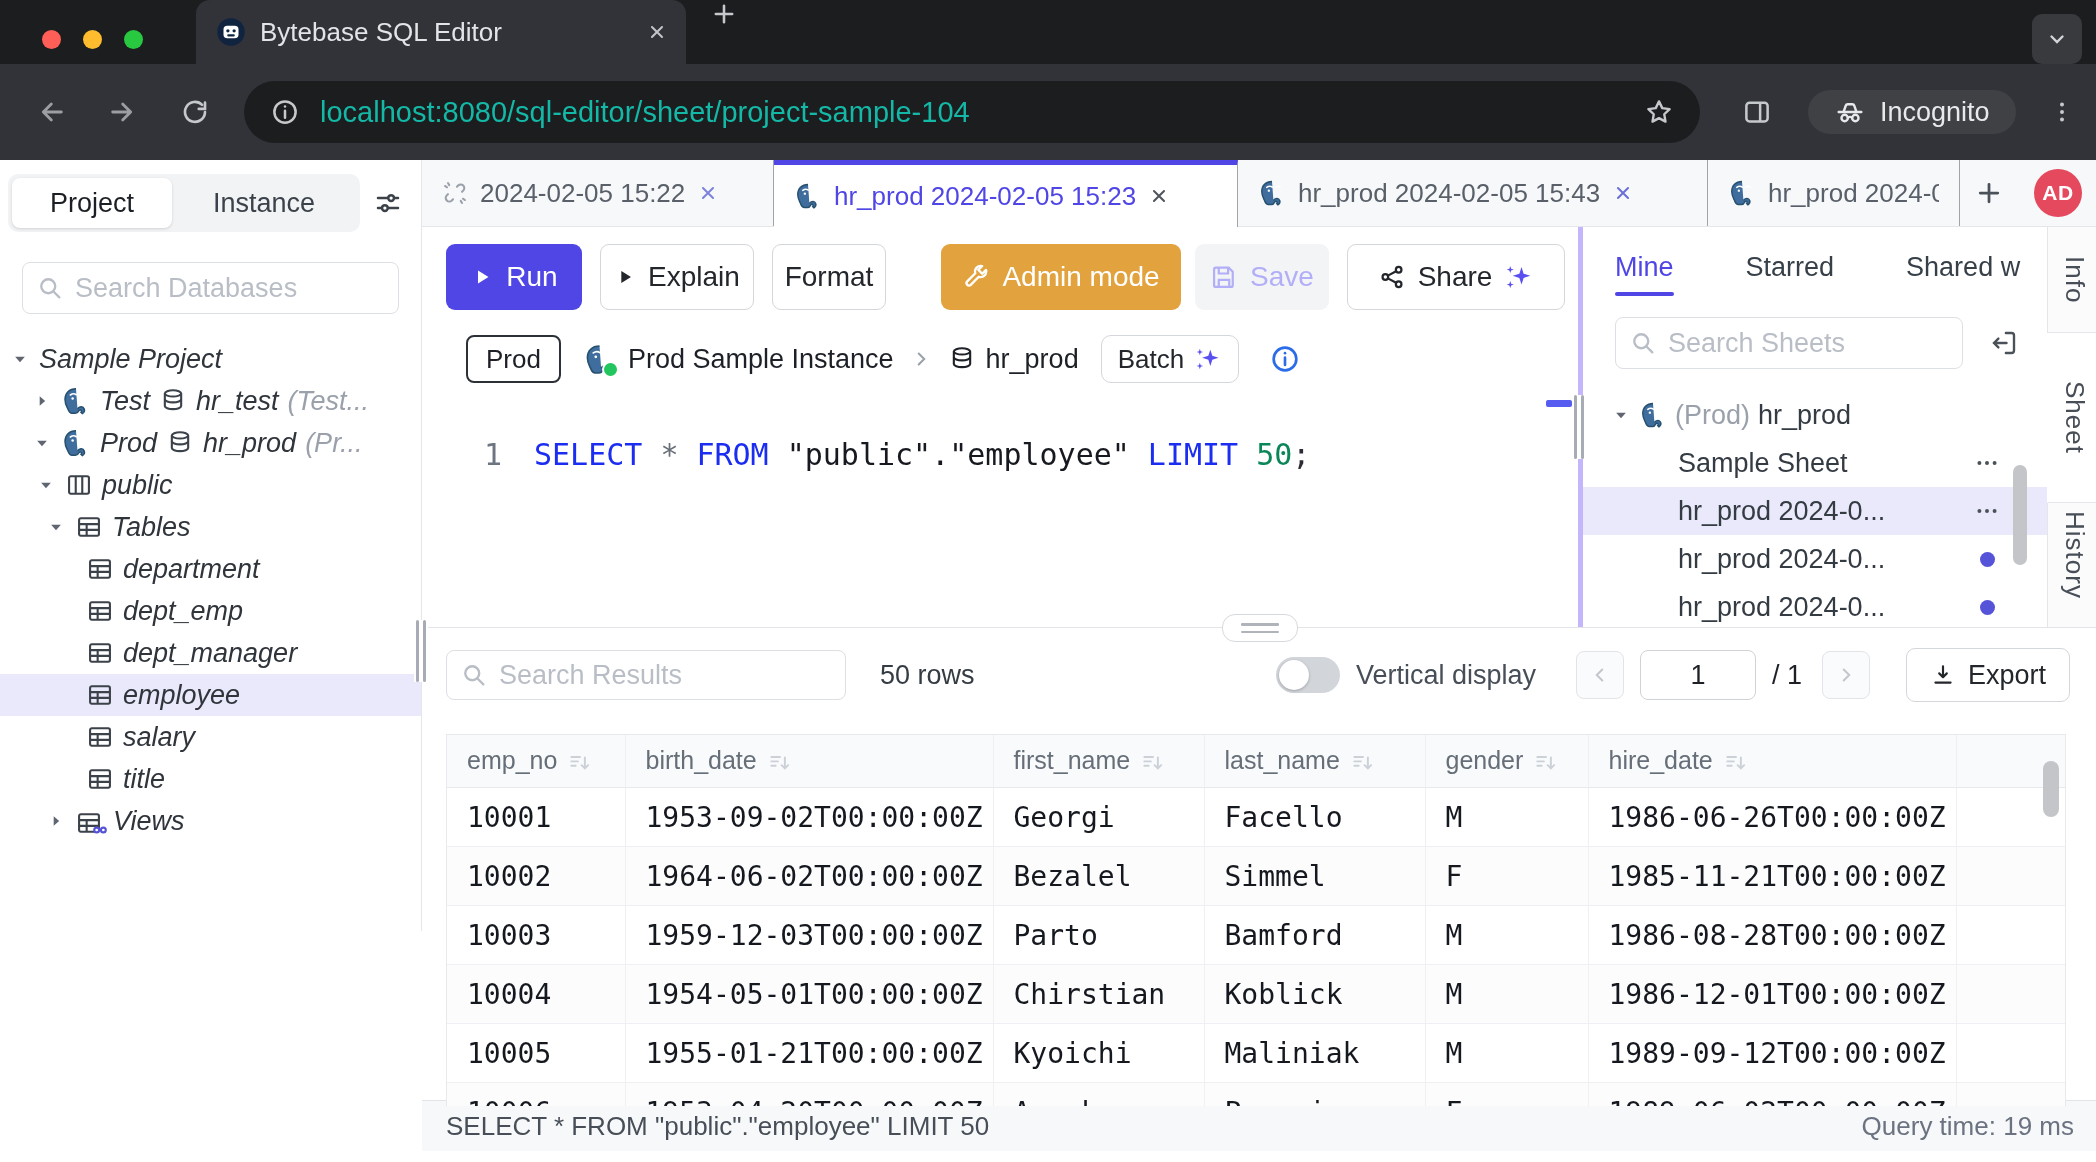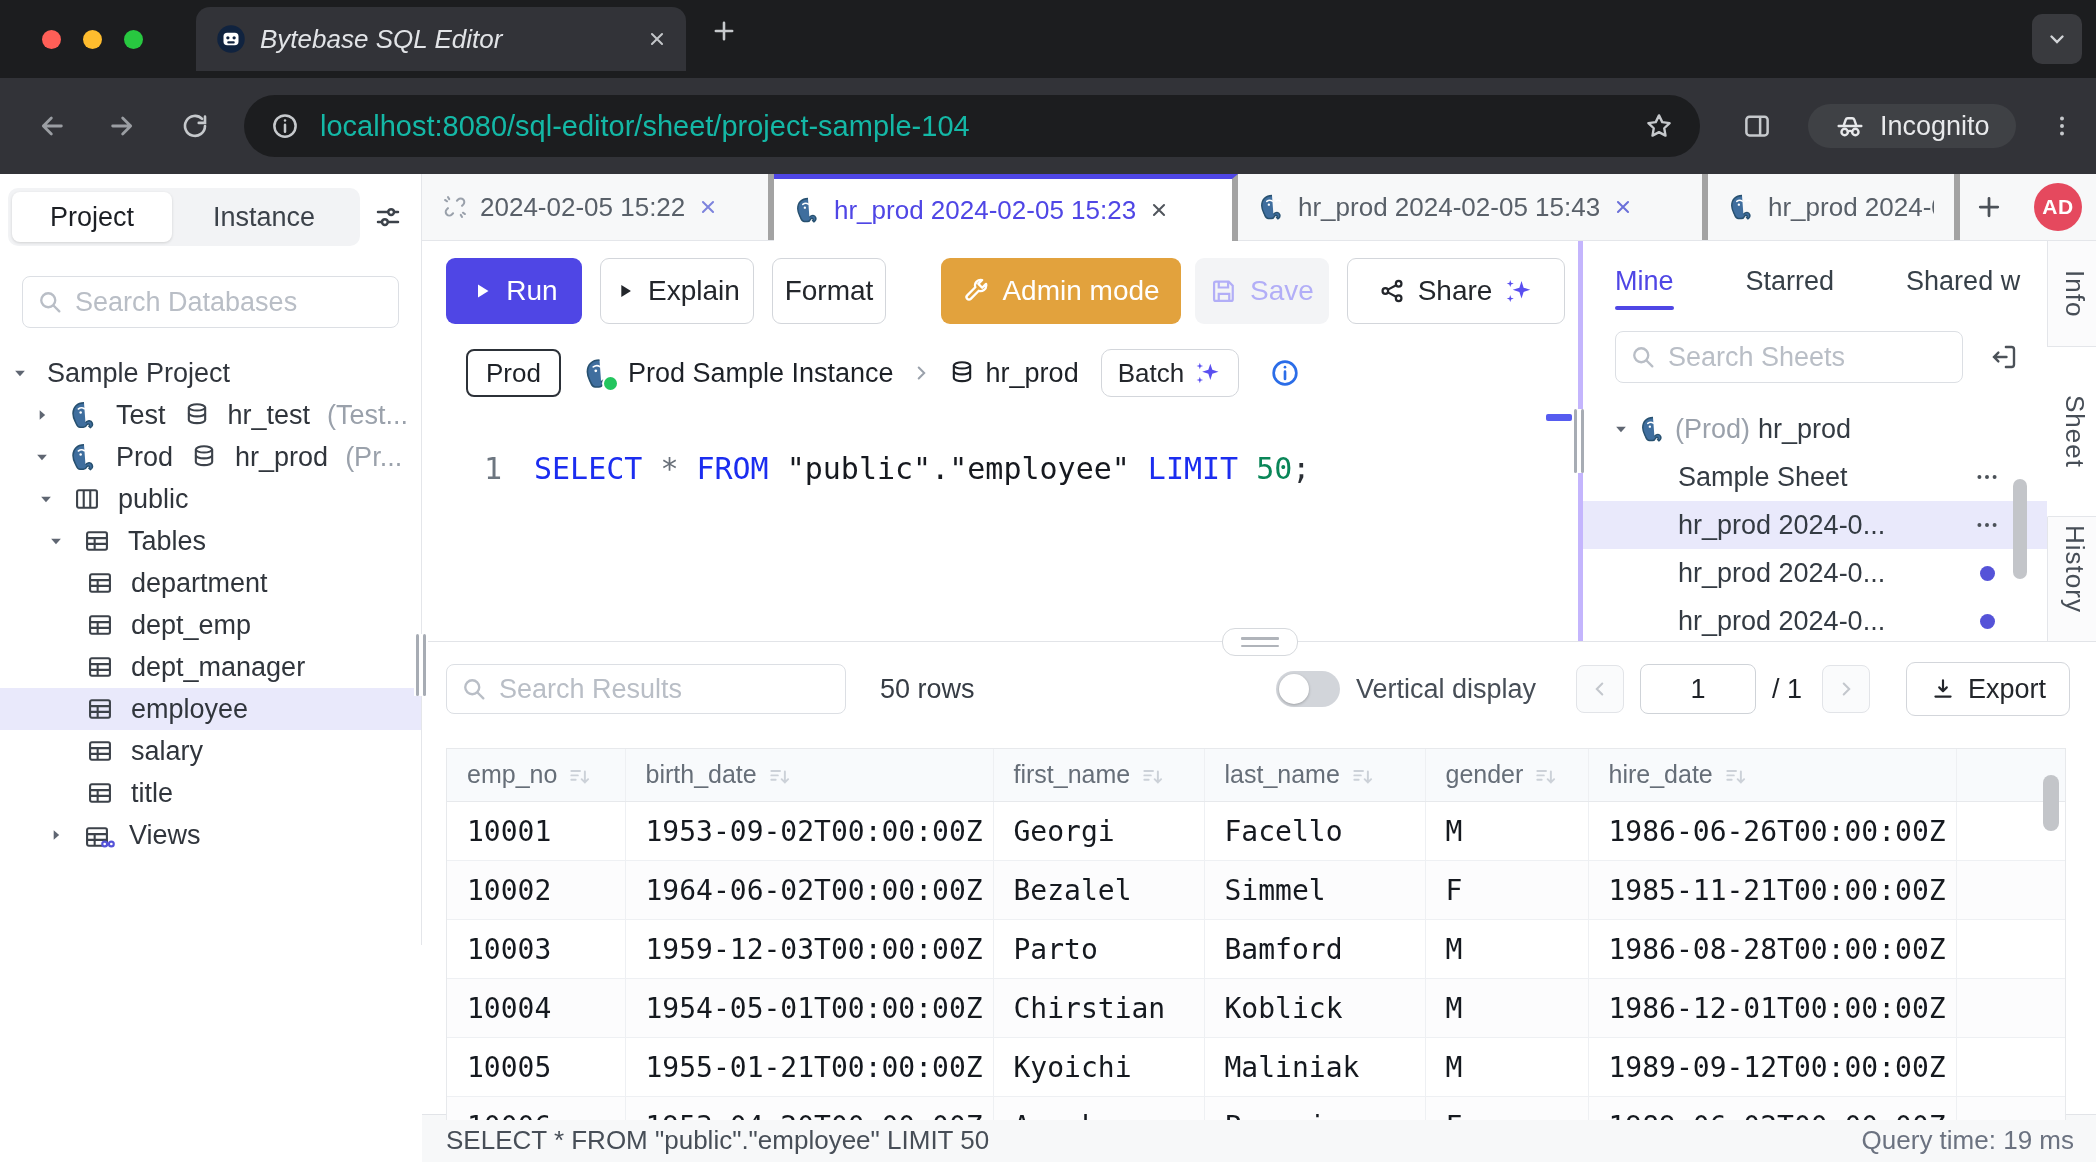--- a/index.html
+++ b/index.html
@@ -1,21 +1,21 @@
 <!DOCTYPE html>
 <html><head>
 <meta charset="utf-8">
 <style>
   html,body{margin:0;padding:0;background:#000;}
   .screen{width:2096px;height:1162px;position:relative;overflow:hidden;background:#fff;
     font-family:"Liberation Sans",sans-serif;-webkit-font-smoothing:antialiased;}
   .ic{display:inline-block;vertical-align:middle;flex:none;}
 
   
-  .chrome-tabstrip{height:78px;background:#1c1d1f;position:relative;display:flex;align-items:center;font-style:italic;}
+  .chrome-tabstrip{height:64px;background:#1c1d1f;position:relative;display:flex;align-items:flex-start;}
   .traffic{position:absolute;left:42px;top:30px;display:flex;gap:22px;}
   .dot{width:19px;height:19px;border-radius:50%;}
   .dot.r{background:#ff5f57}.dot.y{background:#febc2e}.dot.g{background:#28c840}
   .chrome-tab{margin-left:196px;width:452px;height:64px;background:#323338;border-radius:14px 14px 0 0;
     display:flex;align-items:center;padding:0 18px 0 20px;gap:14px;}
   .chrome-tab-title{flex:1;font-size:26px;color:#e2e4e7;white-space:nowrap;overflow:hidden;}
   .newtab{margin-left:24px;margin-bottom:16px;color:#c6c9cc;}
   .chrome-chevbtn{position:absolute;right:14px;top:14px;width:50px;height:50px;border-radius:10px;
     background:#393a3e;display:grid;place-items:center;color:#d3d5d8;}
   .chrome-urlrow{height:96px;background:#323338;display:flex;align-items:center;padding:0 24px;}
@@ -37,36 +37,36 @@
   .sb-pill{width:160px;height:50px;background:#fff;border-radius:8px;box-shadow:0 1px 3px rgba(0,0,0,.14);
     display:grid;place-items:center;font-size:27px;color:#1c1f24;}
   .sb-seg-label{flex:1;text-align:center;font-size:27px;color:#3c424a;}
   .sb-tune{margin-left:auto;color:#3c424a;}
   .sb-search{margin:30px 22px 0;position:relative;}
   .inp{box-sizing:border-box;width:100%;height:52px;border:1.5px solid #dcdfe4;border-radius:8px;
     padding:0 14px 0 52px;font-size:27px;color:#333;outline:none;background:#fff;font-family:"Liberation Sans",sans-serif;}
   .inp::placeholder{color:#b9bec6;}
   .inp-ic{position:absolute;left:14px;top:12px;color:#b9bec6;}
   .tree{margin-top:24px;font-size:27px;color:#30353c;}
-  .trow{height:42px;display:flex;align-items:center;gap:17px;white-space:nowrap;overflow:hidden;}
+  .trow{height:42px;display:flex;align-items:center;gap:9px;white-space:nowrap;overflow:hidden;font-style:italic;}
   .trow .caret{color:#5f6672;}
   .trow .tico{color:#3c424a;}
   .lvl0{padding-left:10px}.lvl1{padding-left:32px}.lvl2{padding-left:36px}.lvl3{padding-left:46px}
   .lvl4{padding-left:86px}
   .dim{color:#9aa1ab;}
   .trow.sel{background:#e9e9fb;}
   .views-ico{position:relative;width:29px;height:29px;color:#3c424a;}
   .views-glasses{position:absolute;right:-6px;bottom:-4px;color:#5553d8;}
   .sb-handle{position:absolute;right:-7px;top:460px;width:14px;height:62px;background:#fff;display:flex;
     gap:4px;justify-content:center;z-index:5;}
   .sb-handle span{width:3px;height:100%;background:#a7acb4;border-radius:2px;}
 
   
   .tabstrip{height:66px;flex:none;background:#f7f8f9;border-bottom:1px solid #e4e6ea;display:flex;align-items:stretch;}
-  .etab{display:flex;align-items:center;gap:12px;padding:0 20px;border-right:6px solid #a3a3a3;
+  .etab{display:flex;align-items:center;gap:12px;padding:0 20px;border-right:1px solid #a3a3a3;
     font-size:26px;color:#596069;box-sizing:border-box;text-align:right;}
   .etab-label{white-space:nowrap;overflow:hidden;}
   .etab.t1{width:352px}.etab.t2{width:464px}.etab.t3{width:470px}.etab.t4{width:252px}
   .etab.active{background:#fff;color:#4f46e5;border-top:5px solid #4f46e5;margin-bottom:-1px;}
   .etab .x{color:#6b70d9;}
   .etab.t1 .x{color:#7d83dd;}
   .etab-plus{display:flex;align-items:center;padding:0 14px;color:#4b5158;}
   .avatar{margin-left:auto;margin-right:14px;align-self:center;width:48px;height:48px;border-radius:50%;
     background:#e5495e;color:#fff;font-size:21px;font-weight:bold;display:grid;place-items:center;letter-spacing:.5px;}
 

